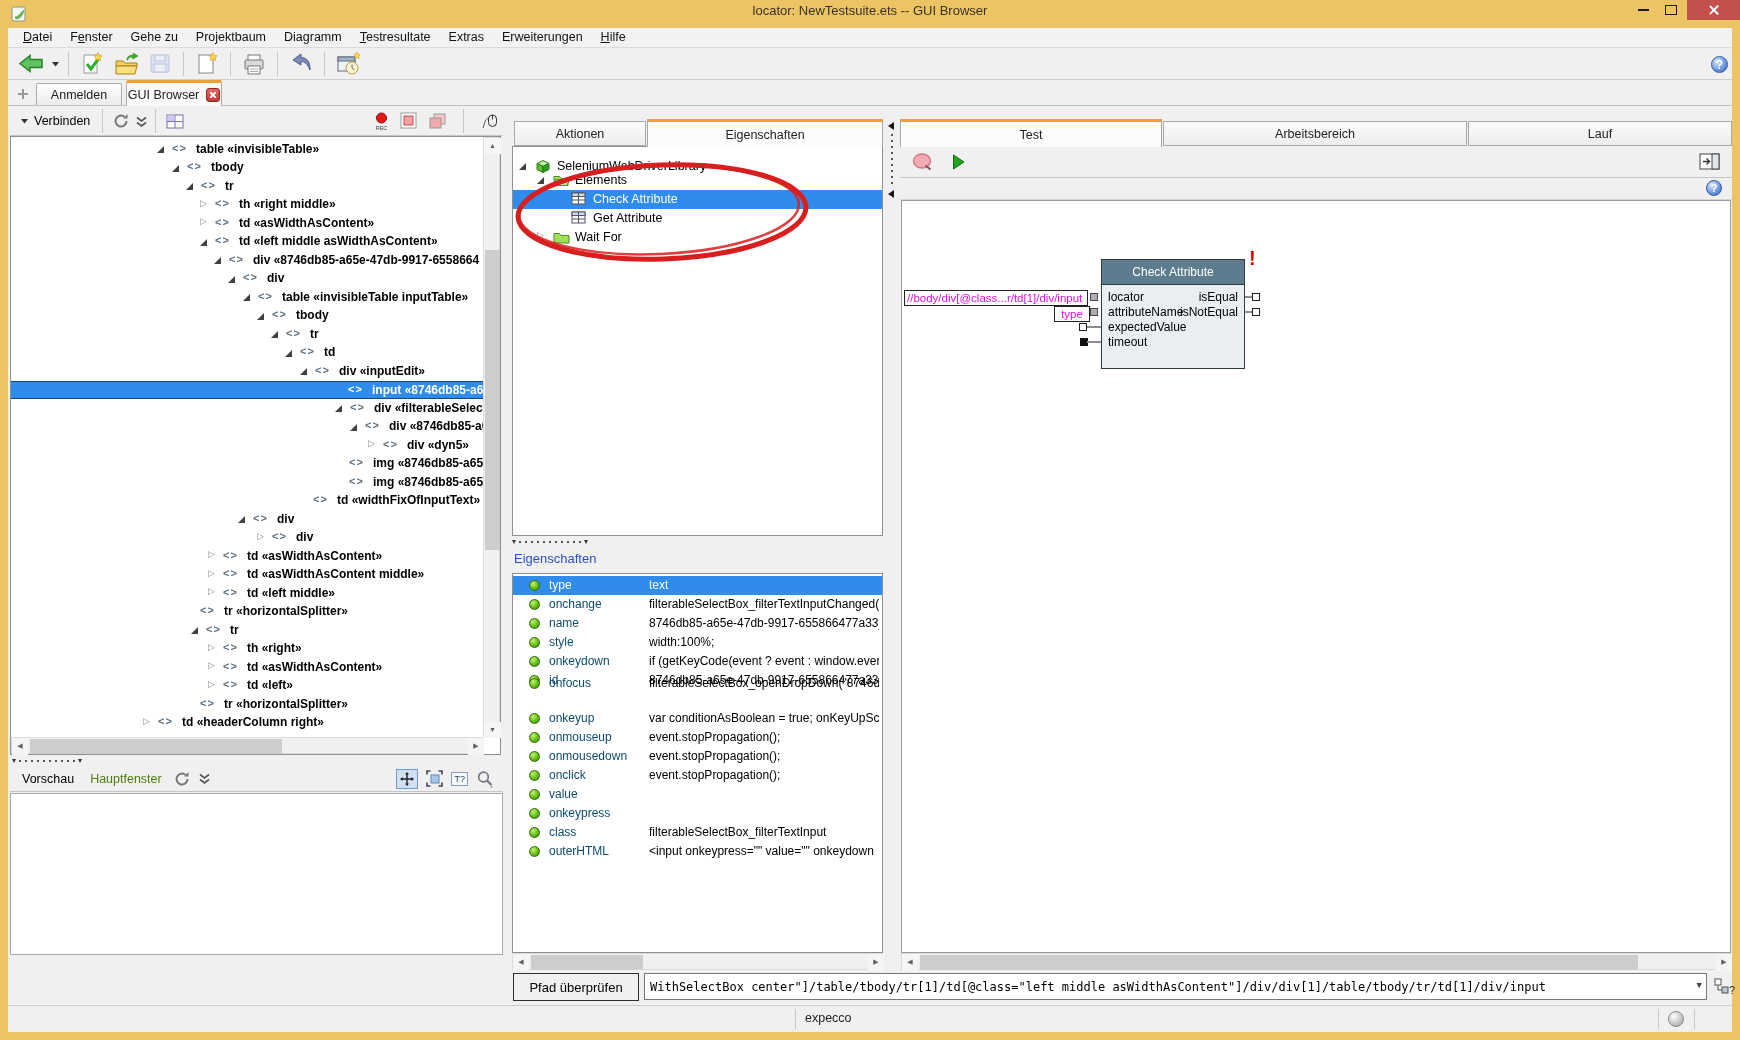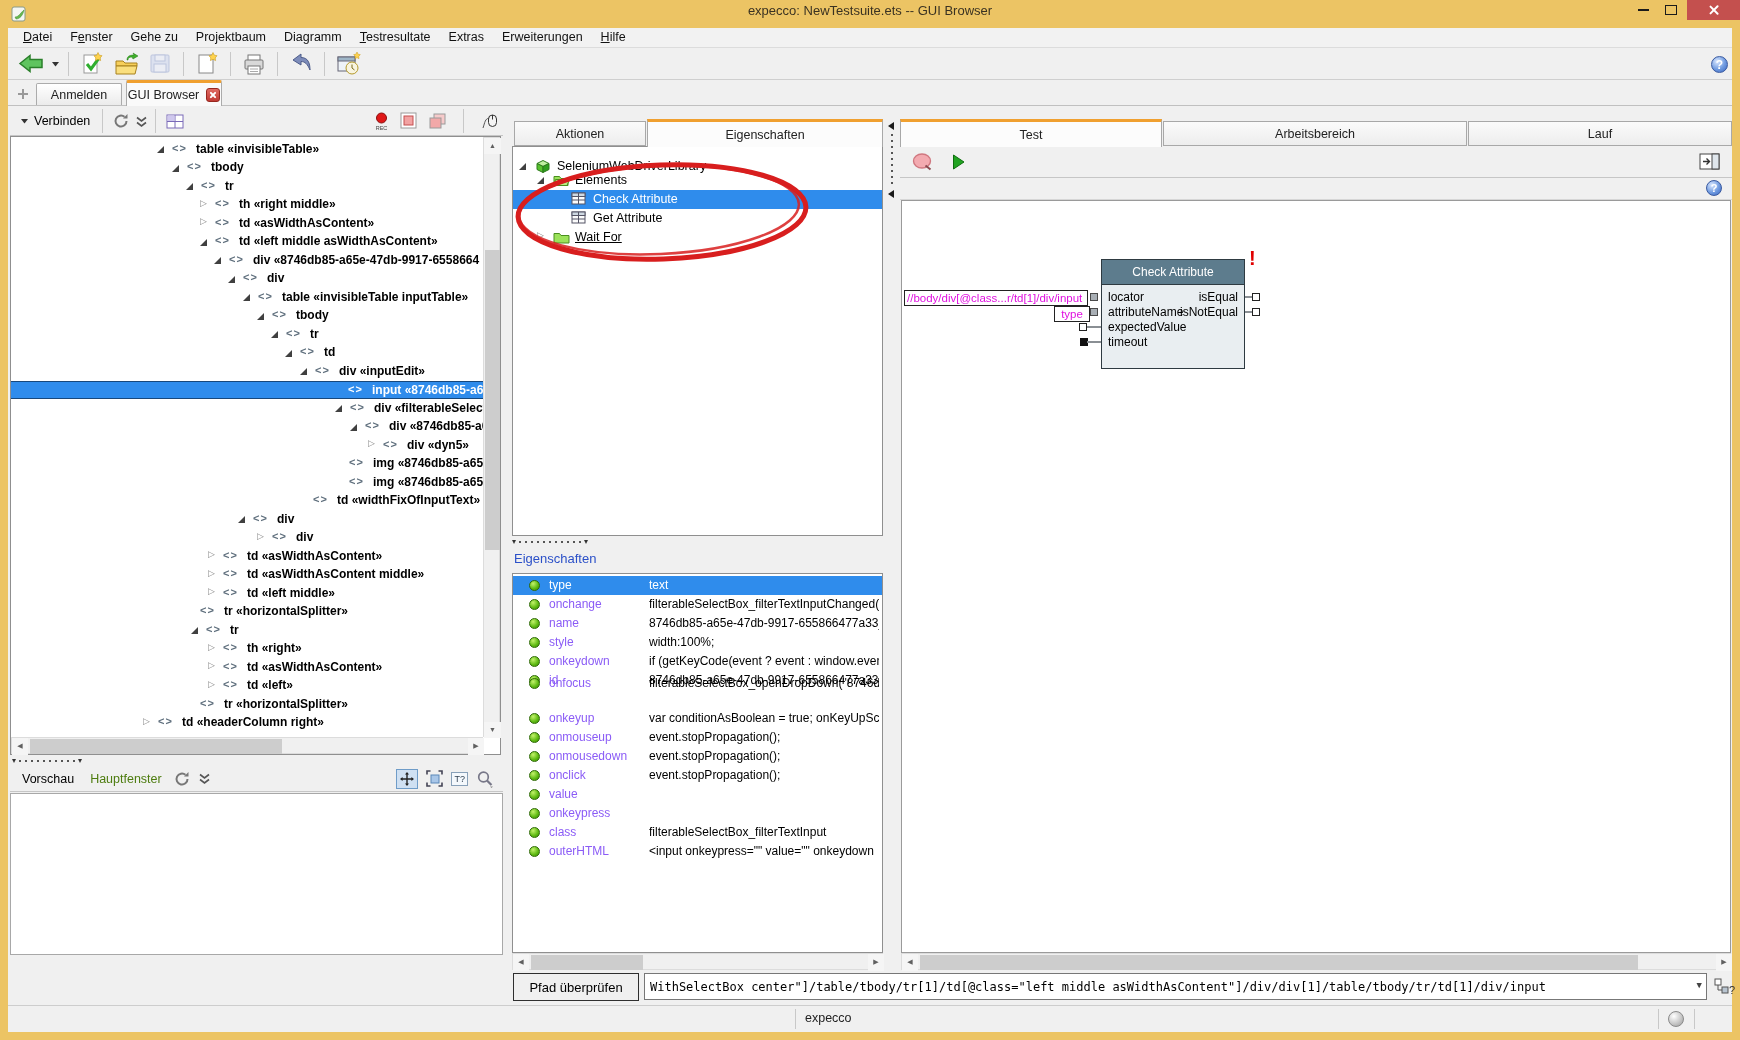--- a/index.html
+++ b/index.html
@@ -68,21 +68,21 @@
   .trow.sel .tlabel,.trow.sel .tagico{color:#fff;}
   .exp-o{position:absolute;top:6px;width:0;height:0;border-left:7px solid transparent;border-bottom:7px solid #404040;}
   .exp-c{position:absolute;top:2px;font-size:9px;color:#8a8a8a;}
   .mrow{position:absolute;left:0;width:100%;height:19px;}
   .mrow .mlabel{position:absolute;top:2px;font-size:12.5px;color:#000;white-space:nowrap;}
   .mrow.sel{background:var(--selection,#2f8cec);} .mrow.sel .mlabel{color:#fff;}
   .mrow .micon{position:absolute;top:2px;}
 
   
   .prow{position:absolute;left:0;width:100%;height:19px;}
-  .prow .pname{position:absolute;left:36px;top:2px;font-size:12px;color:#8b5cf6;white-space:nowrap;}
+  .prow .pname{position:absolute;left:36px;top:2px;font-size:12px;color:#0c4a6e;white-space:nowrap;}
   .prow .pval{position:absolute;left:136px;top:2px;font-size:12px;color:#000;white-space:nowrap;overflow:hidden;width:230px;}
   .prow.sel{background:var(--selection,#2f8cec);} .prow.sel .pname,.prow.sel .pval{color:#fff;}
   .bullet{position:absolute;left:16px;top:4px;width:11px;height:11px;border-radius:50%;
     background:radial-gradient(circle at 35% 30%,#c2f26a,#5cb810 60%,#3f8d08);border:1px solid #2f6b06;box-sizing:border-box;}
   .section-label{position:absolute;font-size:13px;color:#2b50c8;}
 
   
   .dots-h{position:absolute;height:7px;display:flex;align-items:center;gap:3px;
     font-size:8px;color:#333;}
   .dots-h .dotline{height:2px;flex:1;background-image:repeating-linear-gradient(90deg,#555 0 2px,transparent 2px 6px);}
@@ -127,21 +127,21 @@
 
 <div class="client"></div>
 
 <div class="titlebar">
   <div class="abs ibox" style="left:10px;top:5px;width:18px;height:18px;">
     <svg width="18" height="18">
         <rect x="2" y="2" width="13" height="14" rx="2" fill="#f4f6f2" stroke="#8a9a88"></rect>
         <path d="M5 12 c4 0 6 -5 9 -7 c-1 5 -4 9 -8 9 Z" fill="#67b84f" stroke="#3f8a2f" stroke-width="0.5"></path>
       </svg>
   </div>
-  <div class="title-text">expecco: NewTestsuite.ets -- GUI Browser</div>
+  <div class="title-text">locator: NewTestsuite.ets -- GUI Browser</div>
   <div class="winbtn" style="left:1630px;width:26px;">
       <div class="glyph-min"></div>
     </div>
   <div class="winbtn" style="left:1658px;width:26px;">
       <div class="glyph-max"></div>
     </div>
   <div class="winbtn closebtn" style="left:1687px;width:53px;">
       <div class="glyph-x"></div>
     </div>
 </div>
@@ -564,21 +564,21 @@
         </div>
         <span class="mlabel" style="left: 80px;">Get Attribute</span>
       </div>
       <div class="mrow" style="top: 81px;">
         <span class="exp-c" style="left: 24px;">▷</span>
         <div class="micon" style="left: 40px;">
           <svg width="17" height="14">
             <path d="M1 3.5 h5.5 l1.5 2 h8 v7.5 H1 Z" fill="#9be25a" stroke="#4a8f1f"></path>
           </svg>
         </div>
-        <span class="mlabel" style="left: 62px; text-decoration: underline;">Wait For</span>
+        <span class="mlabel" style="left: 62px;">Wait For</span>
       </div>
     </div>
 </div>
 
 <div class="dots-h" style="left:512px;top:538px;width:76px;">▾<span class="dotline"></span>▾</div>
 
 <div class="section-label" style="left:514px;top:551px;">Eigenschaften</div>
 
 <div class="whitebox" style="left:512px;top:573px;width:371px;height:380px;">
   <div class="treeviewport" id="propsbody" style="left:0;top:0;width:369px;height:378px;">

